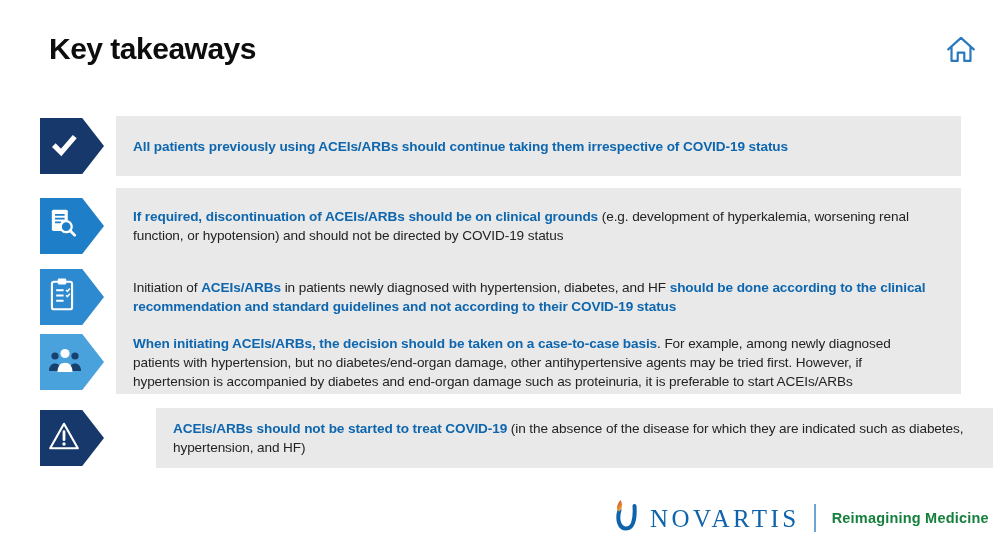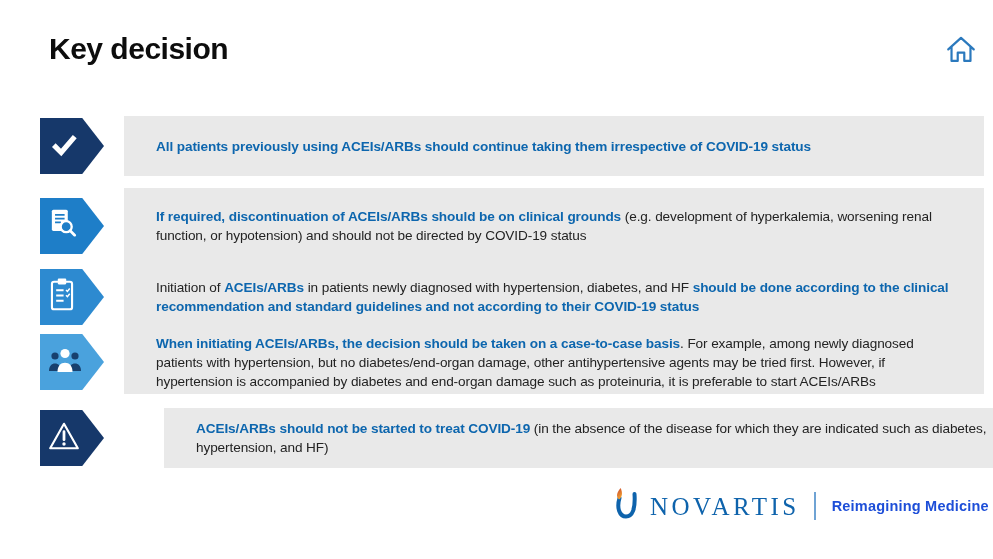--- a/index.html
+++ b/index.html
@@ -14,44 +14,44 @@
   .home-btn{position:absolute;left:944px;top:30px;width:34px;height:40px;cursor:pointer;background:none;border:none;padding:0;}
   
   .row{position:absolute;left:40px;display:flex;align-items:center;}
   .pent{
     width:64px;height:56px;flex:0 0 64px;background:var(--pc,#16386a);
     clip-path:polygon(0 0,66% 0,100% 50%,66% 100%,0 100%);
     display:flex;align-items:center;justify-content:flex-start;
   }
   .pent svg{margin-left:7px;}
   .txtbox{
-    margin-left:20px;width:806px;background:#e9e9e9;height:100%;
-    display:flex;align-items:center;padding:0 22px 0 32px;
+    margin-left:12px;width:806px;background:#e9e9e9;height:100%;
+    display:flex;align-items:center;padding:0 22px 0 17px;
   }
   .txtbox p{margin:0;font-size:13.6px;line-height:19px;letter-spacing:-0.1px;}
   .seg-blue{color:#0d66ae;font-weight:bold;}
   .seg-black{color:#232323;font-weight:normal;}
   
   .footnote{position:absolute;left:48px;top:474px;font-size:8.6px;line-height:11px;color:#333;}
   .footnote .cite{text-decoration:underline;cursor:pointer;}
   
-  .brand{position:absolute;left:612px;top:486px;height:40px;display:flex;align-items:center;}
+  .brand{position:absolute;left:612px;top:498px;height:40px;display:flex;align-items:center;}
   .brand .wordmark{
     font-family:"Liberation Serif","DejaVu Serif",serif;font-size:25px;color:#0e63ac;
     letter-spacing:3.5px;margin-left:12px;margin-top:2px;
   }
   .brand .divider{width:2px;height:28px;background:#6fa3d4;margin:0 16px 0 14px;}
-  .brand .tagline{font-size:14.5px;font-weight:bold;color:#1d4ed8;letter-spacing:0.2px;}
+  .brand .tagline{font-size:14.5px;font-weight:bold;color:#15803d;letter-spacing:0.2px;}
 </style>
 </head>
 <body>
 
 <div class="slide">
 
-  <div class="page-title">Key decision</div>
+  <div class="page-title">Key takeaways</div>
 
   <button class="home-btn">
     <span>
       <svg width="34" height="40" viewBox="0 0 28 26">
         <path d="M3.5 12.5 L14 3 L24.5 12.5 M6.2 10.5 V22 H11.3 V15.2 H16.7 V22 H21.8 V10.5" fill="none" stroke="#2b79bd" stroke-width="1.8" stroke-linecap="round" stroke-linejoin="round"></path>
       </svg>
     </span>
   </button>
 
   <div class="row" style="top:116px;height:60px;">

